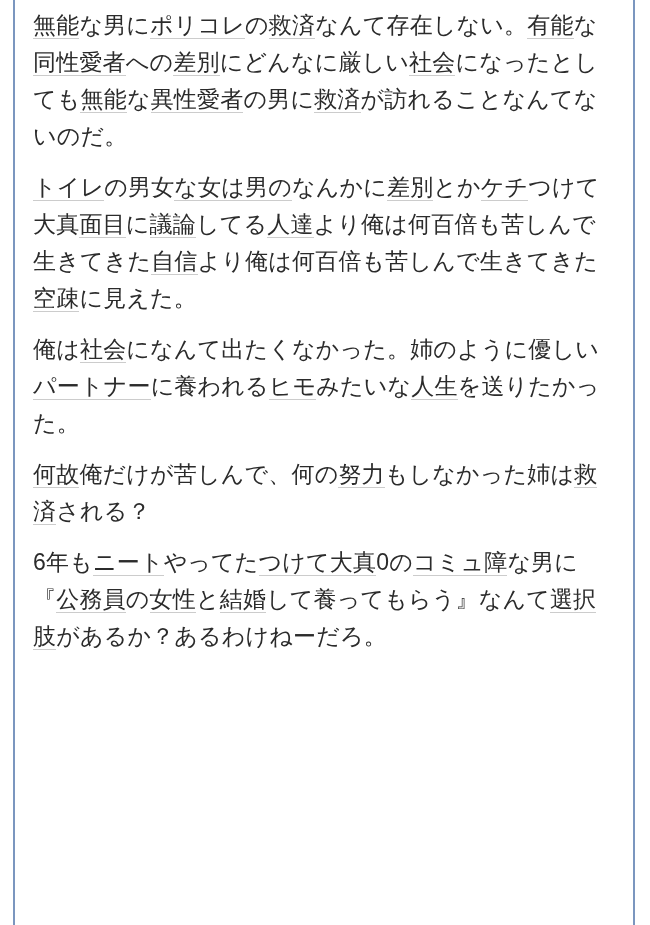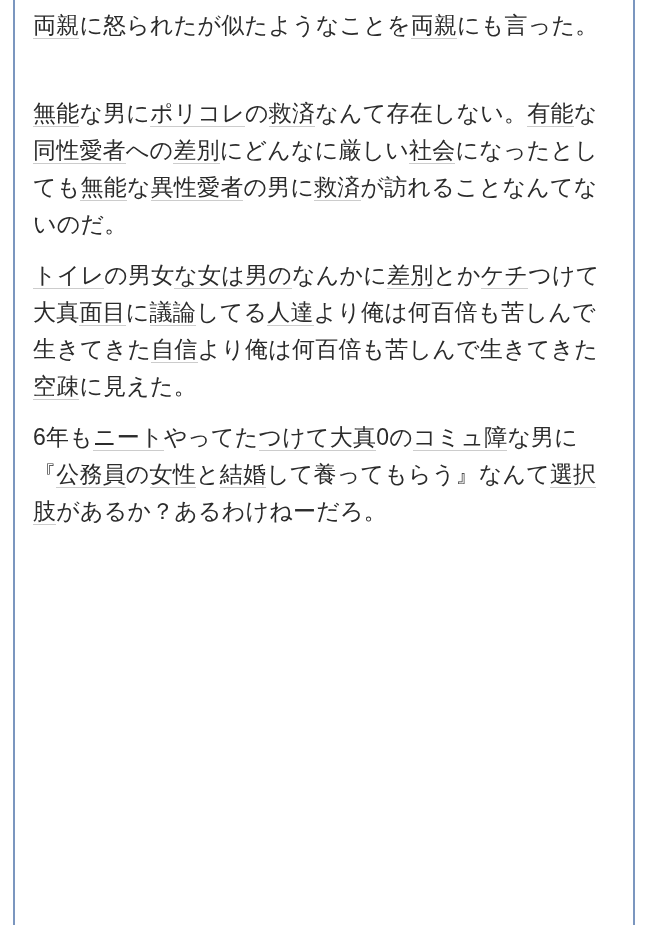--- a/index.html
+++ b/index.html
@@ -43,18 +43,19 @@
     text-decoration: none;
     border-bottom: 1px solid var(--keyword-underline-color, #cccccc);
     cursor: pointer;
   }
 </style>
 </head>
 <body style="background: rgb(255, 255, 255);">
 
 <div class="sheet">
   <div class="post-body">
-      <p class="para gap-after"><a class="kw">両親</a><span>に怒られたが似たようなことを</span><a class="kw">両親</a><span>にも言った。</span></p>
       <p class="para"><a class="kw">無能</a><span>な男に</span><a class="kw">ポリコレ</a><span>の</span><a class="kw">救済</a><span>なんて存在しない。</span><a class="kw">有能</a><span>な</span><a class="kw">同性愛者</a><span>への</span><a class="kw">差別</a><span>にどんなに厳しい</span><a class="kw">社会</a><span>になったとしても</span><a class="kw">無能</a><span>な</span><a class="kw">異性愛者</a><span>の男に</span><a class="kw">救済</a><span>が訪れることなんてないのだ。</span></p>
       <p class="para"><a class="kw">トイレ</a><span>の男女</span><a class="kw">な女は男の</a><span>なんかに</span><a class="kw">差別</a><span>とか</span><a class="kw">ケチ</a><span>つけて大真</span><a class="kw">面目</a><span>に</span><a class="kw">議論</a><span>してる</span><a class="kw">人達</a><span>より俺は何百倍も苦しんで生きてきた</span><a class="kw">自信</a><span>より俺は何百倍も苦しんで生きてきた</span><a class="kw">空疎</a><span>に見えた。</span></p>
+      <p class="para"><span>俺は</span><a class="kw">社会</a><span>になんて出たくなかった。姉のように優しい</span><a class="kw">パートナー</a><span>に養われる</span><a class="kw">ヒモ</a><span>みたいな</span><a class="kw">人生</a><span>を送りたかった。</span></p>
+      <p class="para"><a class="kw">何故</a><span>俺だけが苦しんで、何の</span><a class="kw">努力</a><span>もしなかった姉は</span><a class="kw">救済</a><span>される？</span></p>
       <p class="para"><span>6年も</span><a class="kw">ニート</a><span>やってた</span><a class="kw">つけて大真</a><span>0の</span><a class="kw">コミュ障</a><span>な男に『</span><a class="kw">公務員</a><span>の</span><a class="kw">女性</a><span>と</span><a class="kw">結婚</a><span>して養ってもらう』なんて</span><a class="kw">選択肢</a><span>があるか？あるわけねーだろ。</span></p>
     </div>
 </div>
 
 </body></html>

